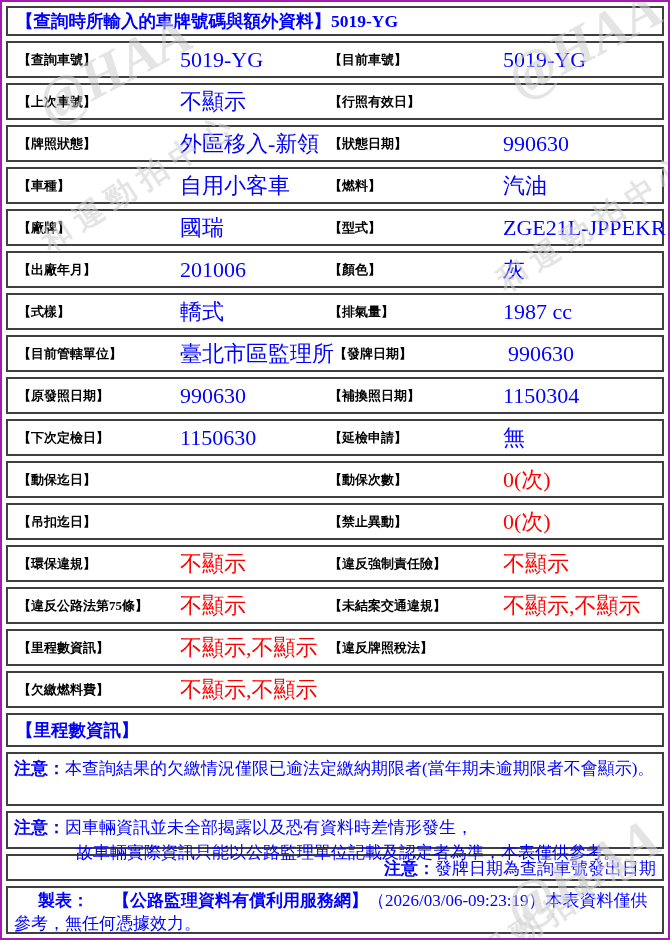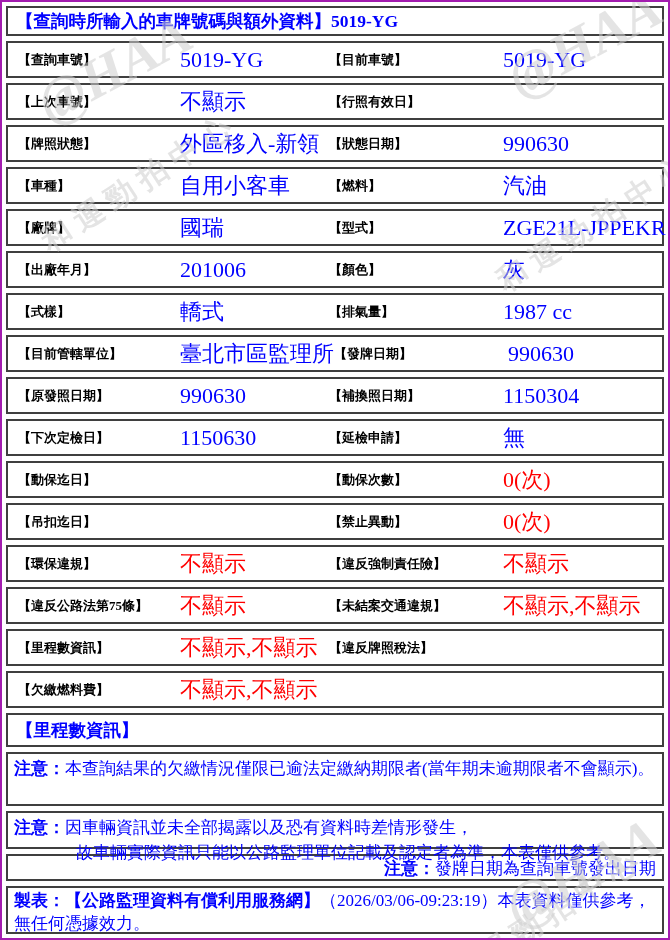--- a/index.html
+++ b/index.html
@@ -67,21 +67,21 @@
   .note-3 { height: 27px; line-height: 21px; text-align: right; }
   .note-prefix { font-weight: bold; }
   .note-indent { padding-left: 62px; }
   .footer-box {
     height: 48px;
     padding: 1px 6px;
     color: #0000ff;
     font-size: 17px;
     line-height: 23px;
   }
-  .footer-bold { font-weight: bold; }
+  .footer-bold { font-weight: bold; margin-left: 24px; }
   
   .wm {
     position: absolute;
     pointer-events: none;
     z-index: 9;
     color: #cfcfcf;
     opacity: 0.55;
     white-space: nowrap;
   }
   .wm-logo {

